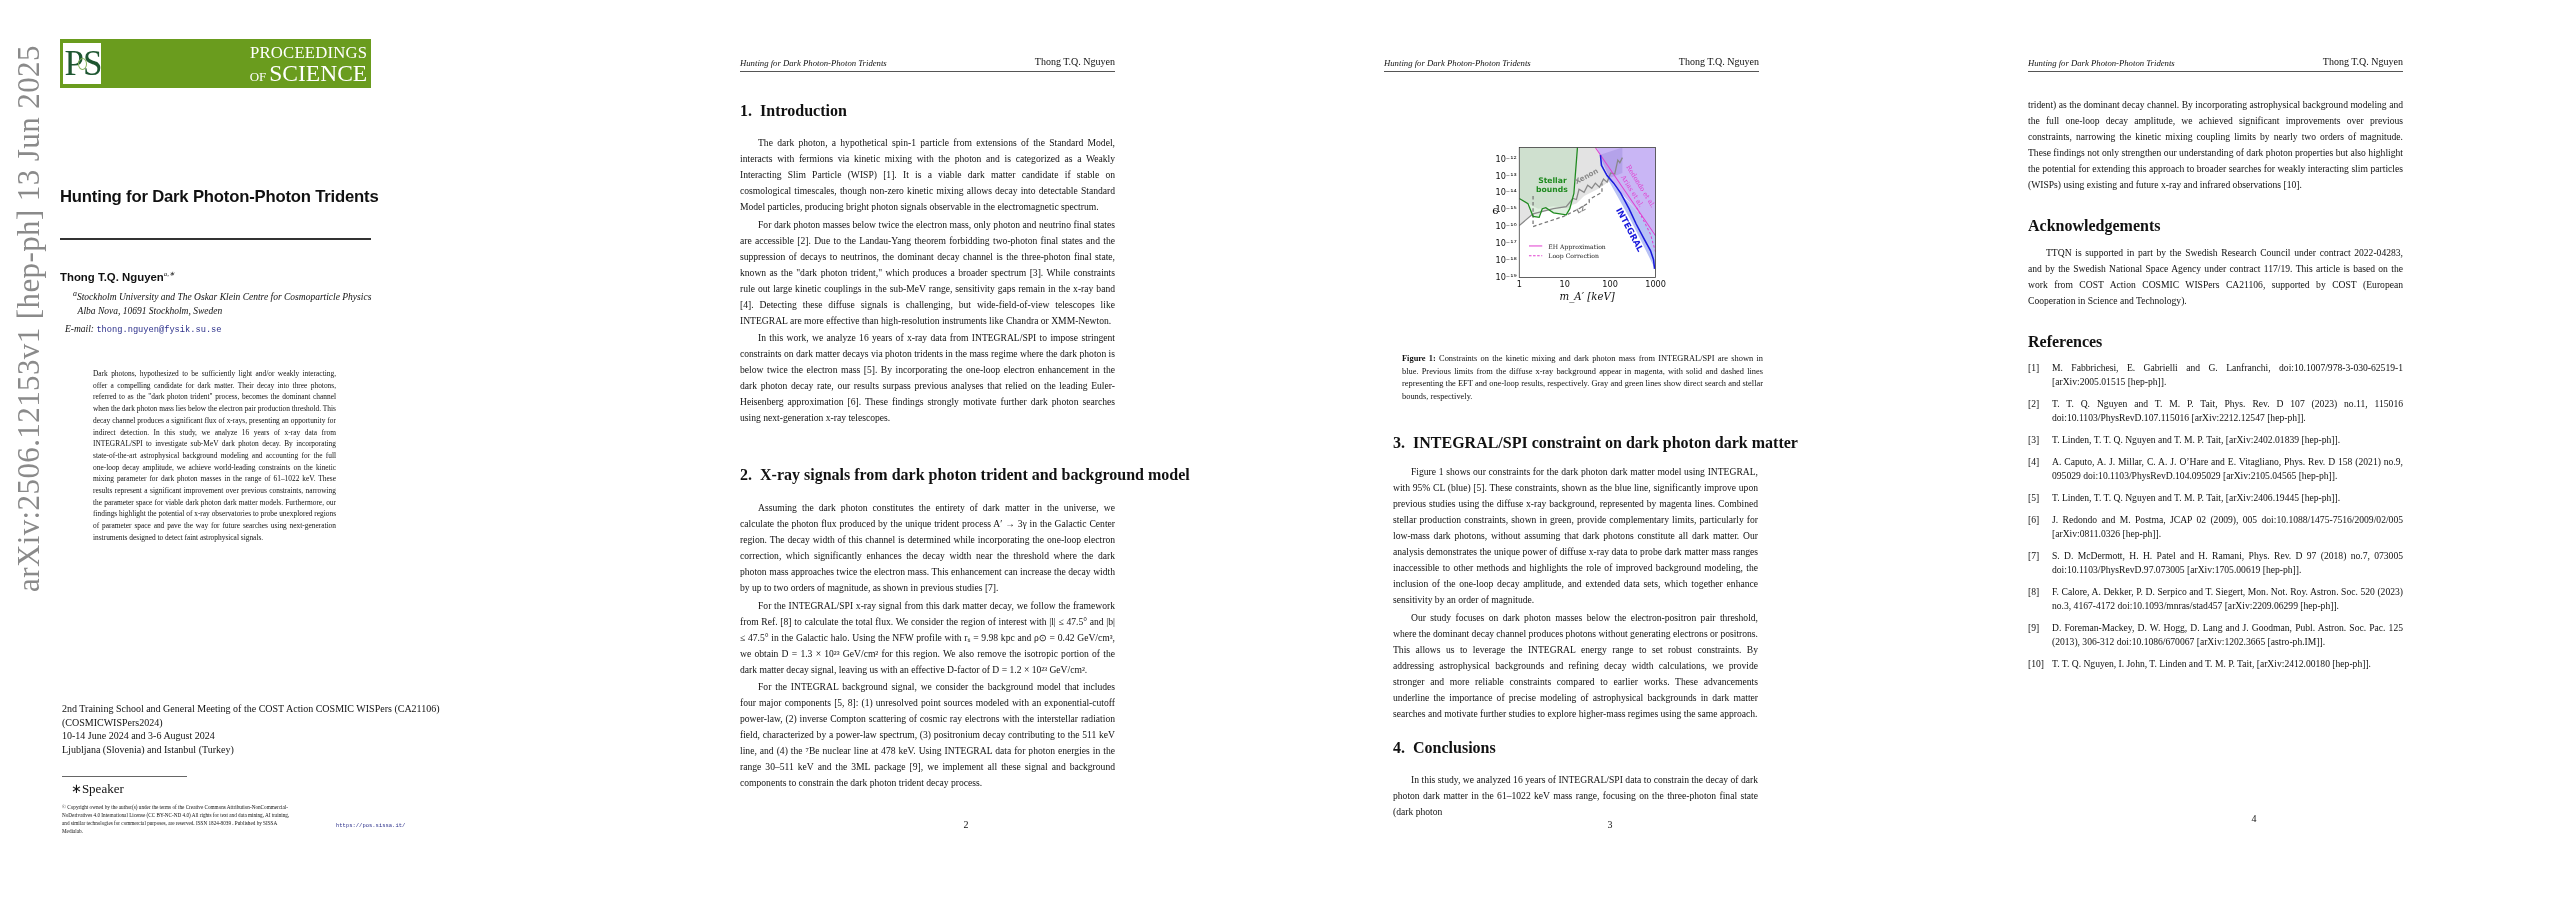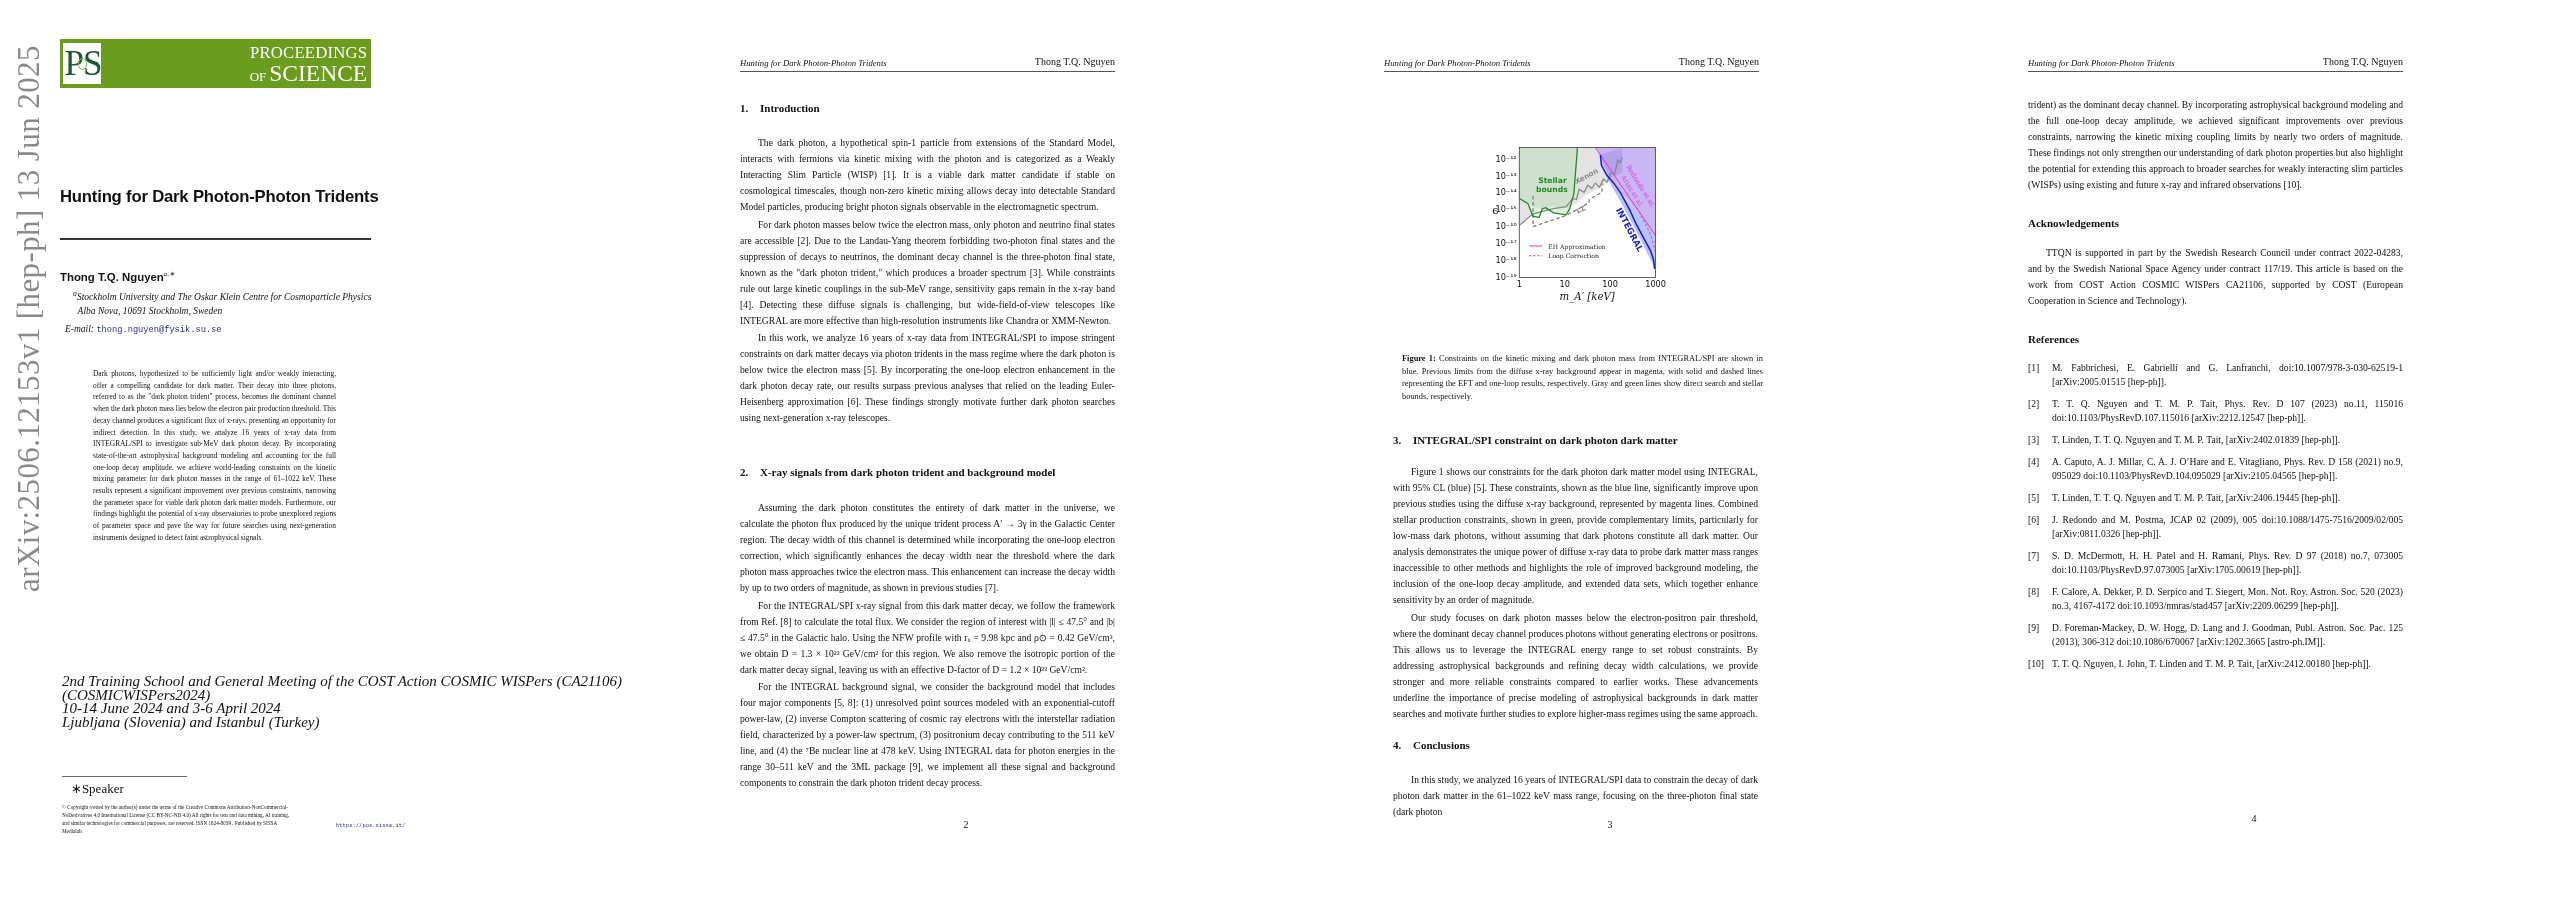--- a/index.html
+++ b/index.html
@@ -21,32 +21,32 @@
 
   .paper-title { position:absolute; left:60px; top:187px; font-family:"Liberation Sans", sans-serif; font-weight:bold; font-size:16.7px; letter-spacing:-0.2px; }
   .title-rule { position:absolute; left:60px; top:238px; width:311px; height:1.5px; background:#333; }
   .author { position:absolute; left:60px; top:270px; font-family:"Liberation Sans", sans-serif; font-weight:bold; font-size:11.4px; }
   .author sup { font-family:"Liberation Serif", serif; font-weight:normal; font-style:italic; font-size:6.8px; }
   .affil { position:absolute; left:62px; top:287px; font-style:italic; font-size:9.5px; line-height:13.7px;margin-left:11px; }
   .email { position:absolute; left:65px; top:324px; font-size:9.5px; }
   .email .lbl { font-style:italic;margin-top:41px; }
   .email .addr { font-family:"Liberation Mono", monospace; font-size:8.7px; color:#2b2f8a; }
   .abstract { position:absolute; left:93px; top:368px; width:243px; font-size:7.4px; line-height:11.7px; text-align:justify; }
-  .conf { position:absolute; left:62px; top:675px; font-style:italic; font-size:15px; line-height:13.7px; }
+  .conf { position:absolute; left:62px; top:702px; font-size:10px; line-height:13.7px; }
   .fn-rule { position:absolute; left:62px; top:776px; width:125px; height:0.8px; background:#666; }
   .fn-speaker { position:absolute; left:71px; top:781px; font-size:13px; }
   .copyright { position:absolute; left:62px; top:803px; width:228px; font-size:5.2px; line-height:8px; }
   .pos-url { position:absolute; left:336px; top:822px; font-family:"Liberation Mono", monospace; font-size:5.5px; color:#2b2f8a; }
 
   
   .run-head { position:absolute; left:96px; top:56px; width:375px; height:15px; border-bottom:0.8px solid #555; }
   .run-head .l { position:absolute; left:0; top:1.5px; font-style:italic; font-size:8.7px; }
   .run-head .r { position:absolute; right:0; top:0; font-size:10px; }
 
-  .section-h { position:absolute; font-weight:bold; font-size:11px; }
+  .section-h { position:absolute; font-weight:bold; font-size:16px; }
   .section-h .num { display:inline-block; width:20px; }
   .body-text { position:absolute; left:96px; width:375px; font-size:9.6px; line-height:16px; text-align:justify; }
   .body-text p { margin:0; text-indent:18px; }
   .body-text p.noindent { text-indent:0; }
   .page-num { position:absolute; left:0; width:644px; text-align:center; font-size:10px; }
 
   
   .figure { position:absolute; left:194px; top:110px; width:194px; height:228px; }
   .caption { position:absolute; left:114px; top:353px; width:361px; font-size:8.4px; line-height:12.5px; text-align:justify; }
   .caption b { font-weight:bold; }
@@ -88,21 +88,21 @@
   <div class="email">
     <span class="lbl">E-mail:</span>
     <span class="addr">thong.nguyen@fysik.su.se</span>
   </div>
 
   <div class="abstract">Dark photons, hypothesized to be sufficiently light and/or weakly interacting, offer a compelling candidate for dark matter. Their decay into three photons, referred to as the "dark photon trident" process, becomes the dominant channel when the dark photon mass lies below the electron pair production threshold. This decay channel produces a significant flux of x-rays, presenting an opportunity for indirect detection. In this study, we analyze 16 years of x-ray data from INTEGRAL/SPI to investigate sub-MeV dark photon decay. By incorporating state-of-the-art astrophysical background modeling and accounting for the full one-loop decay amplitude, we achieve world-leading constraints on the kinetic mixing parameter for dark photon masses in the range of 61–1022 keV. These results represent a significant improvement over previous constraints, narrowing the parameter space for viable dark photon dark matter models. Furthermore, our findings highlight the potential of x-ray observatories to probe unexplored regions of parameter space and pave the way for future searches using next-generation instruments designed to detect faint astrophysical signals.</div>
 
   <div class="conf">
     <div>2nd Training School and General Meeting of the COST Action COSMIC WISPers (CA21106)</div>
     <div>(COSMICWISPers2024)</div>
-    <div>10-14 June 2024 and 3-6 April 2024</div>
+    <div>10-14 June 2024 and 3-6 August 2024</div>
     <div>Ljubljana (Slovenia) and Istanbul (Turkey)</div>
   </div>
 
   <div class="fn-rule"></div>
   <div class="fn-speaker">∗Speaker</div>
   <div class="copyright">© Copyright owned by the author(s) under the terms of the Creative Commons Attribution-NonCommercial-NoDerivatives 4.0 International License (CC BY-NC-ND 4.0) All rights for text and data mining, AI training, and similar technologies for commercial purposes, are reserved. ISSN 1824-8039 . Published by SISSA Medialab.</div>
   <div class="pos-url">https://pos.sissa.it/</div>
 </div>
 
 <div class="page" id="page2">

